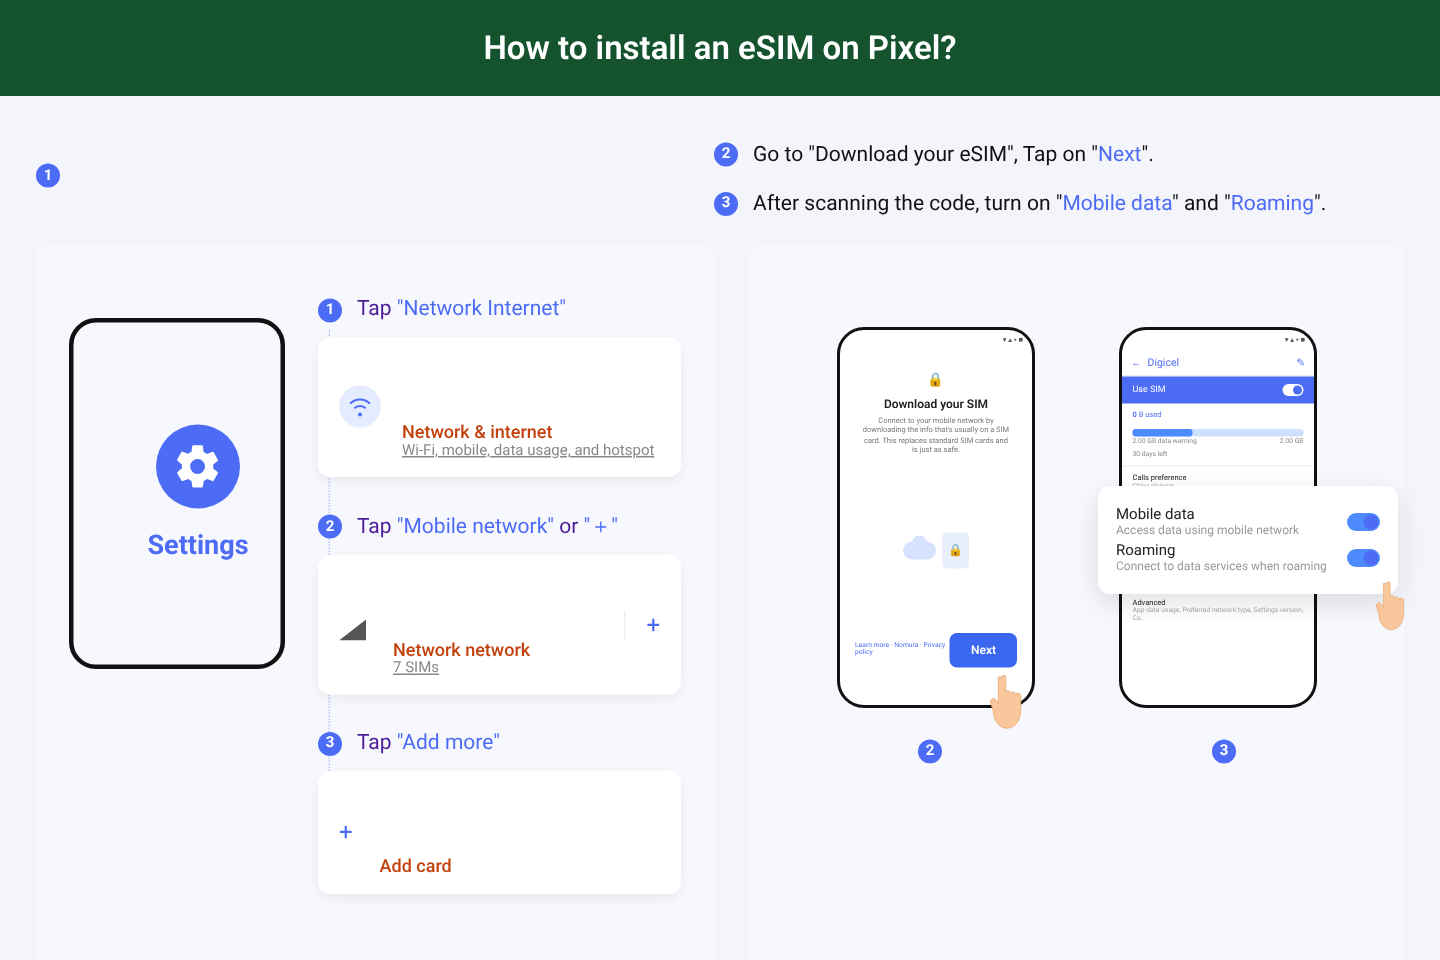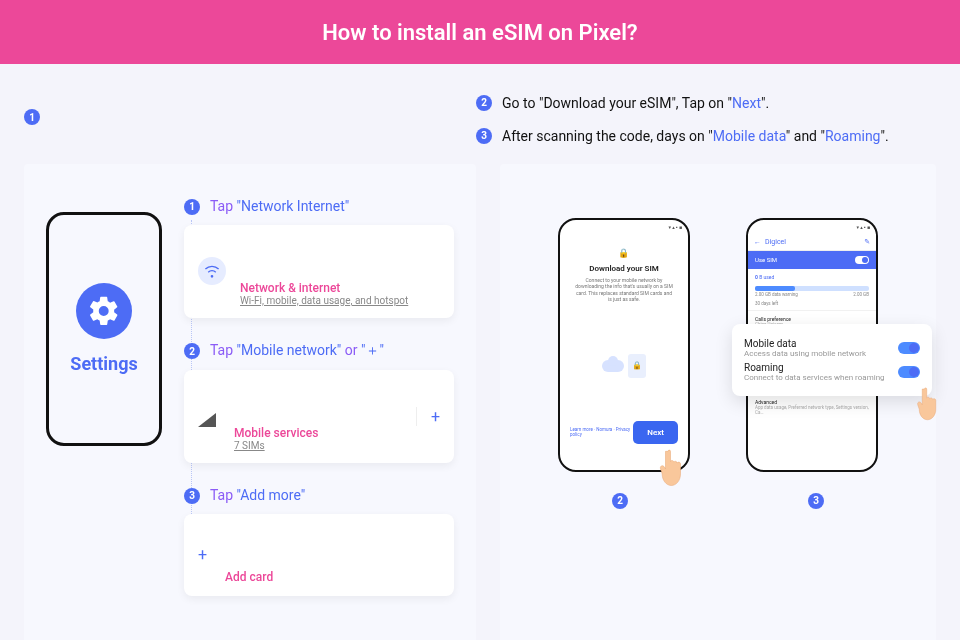--- a/index.html
+++ b/index.html
@@ -1,46 +1,46 @@
 <!DOCTYPE html>
 <html><head>
 <meta charset="utf-8">
 <style>
   html,body{margin:0;padding:0;font-family:-apple-system,BlinkMacSystemFont,"Segoe UI",Roboto,sans-serif;background:#f4f4fb;}
   body{width:960px;height:640px;overflow:hidden;}
   
-  .header{background:#ec4899;color:#fff;height:64px;display:flex;align-items:center;justify-content:center;}
+  .header{background:#14532d;color:#fff;height:64px;display:flex;align-items:center;justify-content:center;}
   .header h1{margin:0;font-size:22px;font-weight:600;}
   
   .toprow{display:flex;padding:30px 24px 18px 24px;gap:32px;font-size:14px;color:#111;}
   .topleft{flex:0 0 420px;display:flex;align-items:flex-start;gap:10px;padding-top:14px;}
   .topright{flex:1;display:flex;flex-direction:column;gap:14px;}
   .line{display:flex;align-items:flex-start;gap:10px;}
   .numdot{width:16px;height:16px;border-radius:50%;background:#4d6cf5;color:#fff;font-size:10px;font-weight:700;display:inline-flex;align-items:center;justify-content:center;flex-shrink:0;margin-top:1px;}
   .line span{line-height:1.35;}
   .hl{color:#4d6cf5;}
   
   .panels{display:flex;gap:24px;padding:0 24px;}
   .panel{background:#f7f8fe;border-radius:4px;padding:34px 22px 22px 22px;position:relative;}
   .panelL{flex:0 0 408px;}
   .panelR{flex:1;}
   
   .panelL-inner{display:flex;gap:22px;align-items:flex-start;}
-  .phone-settings{width:110px;height:228px;border:3px solid #111;border-radius:18px;display:flex;flex-direction:column;align-items:center;justify-content:center;gap:14px;margin-top:14px;}
+  .phone-settings{width:110px;height:228px;border:3px solid #111;border-radius:18px;display:flex;flex-direction:column;align-items:center;justify-content:center;gap:14px;margin-top:14px;padding-left:28px;}
   .gear-circle{width:56px;height:56px;border-radius:50%;background:#4d6cf5;display:flex;align-items:center;justify-content:center;}
   .gear-circle svg{width:34px;height:34px;fill:#fff;}
   .settings-label{color:#4d6cf5;font-weight:700;font-size:18px;}
   .taplist{flex:1;display:flex;flex-direction:column;gap:0;position:relative;}
   .tapitem{position:relative;}
   .tap-head{display:flex;gap:10px;align-items:center;font-size:14px;margin-bottom:10px;}
-  .tap-head .label{color:#8b5cf6;}
+  .tap-head .label{color:#4c1d95;}
   .tap-head .hl{color:#4d6cf5;}
   .card{background:#fff;border-radius:8px;box-shadow:0 3px 8px rgba(0,0,0,0.06);padding:12px 14px;display:flex;align-items:center;gap:14px;margin-bottom:24px;}
   .wifi-icon{width:28px;height:28px;border-radius:50%;background:#e6ecff;display:flex;align-items:center;justify-content:center;}
-  .card .title{font-size:12px;color:#ec4899;font-weight:500;margin-top:44px;}
+  .card .title{font-size:12px;color:#c2410c;font-weight:500;margin-top:44px;}
   .card .sub{font-size:10px;color:#888;text-decoration:underline;}
   .signal-icon{width:22px;height:22px;display:flex;align-items:flex-end;}
   .signal-icon{color:#555;}
   .card-plus{border-left:1px solid #eee;padding-left:14px;margin-left:auto;color:#4d6cf5;font-size:16px;font-weight:400;}
   .addmore-card .plus{color:#4d6cf5;font-size:16px;margin-right:4px;}
   
   .connector{position:absolute;left:7px;top:22px;bottom:28px;border-left:1.5px dotted #b9c6f7;z-index:0;}
   .tap-head,.card{position:relative;z-index:1;}
   
   .panelR-inner{display:flex;gap:56px;justify-content:center;align-items:flex-start;padding-top:20px;}
@@ -97,21 +97,21 @@
   <div class="topright">
     <div class="line">
       <span class="numdot">2</span>
       <span>
         <span>Go to "Download your eSIM", Tap on "</span><span class="hl">Next</span><span>".</span>
       </span>
     </div>
     <div class="line">
       <span class="numdot">3</span>
       <span>
-        <span>After scanning the code, days on "</span><span class="hl">Mobile data</span><span>" and "</span><span class="hl">Roaming</span><span>".</span>
+        <span>After scanning the code, turn on "</span><span class="hl">Mobile data</span><span>" and "</span><span class="hl">Roaming</span><span>".</span>
       </span>
     </div>
   </div>
 </div>
 
 <div class="panels">
 
   <div class="panel panelL">
     <div class="panelL-inner">
 
@@ -150,21 +150,21 @@
             <span class="numdot">2</span>
             <span><span class="label">Tap </span><span class="hl">"Mobile network"</span><span class="label"> or </span><span class="hl">"＋"</span></span>
           </div>
           <div class="card">
             <div class="signal-icon">
               <svg width="18" height="14" viewBox="0 0 18 14">
                   <path d="M0 14 L18 14 L18 0 Z" fill="#555"></path>
                 </svg>
             </div>
             <div>
-              <div class="title">Mobile services</div>
+              <div class="title">Network network</div>
               <div class="sub">7 SIMs</div>
             </div>
             <div class="card-plus">+</div>
           </div>
         </div>
 
         <div class="tapitem">
           <div class="tap-head">
             <span class="numdot">3</span>
             <span><span class="label">Tap </span><span class="hl">"Add more"</span></span>

